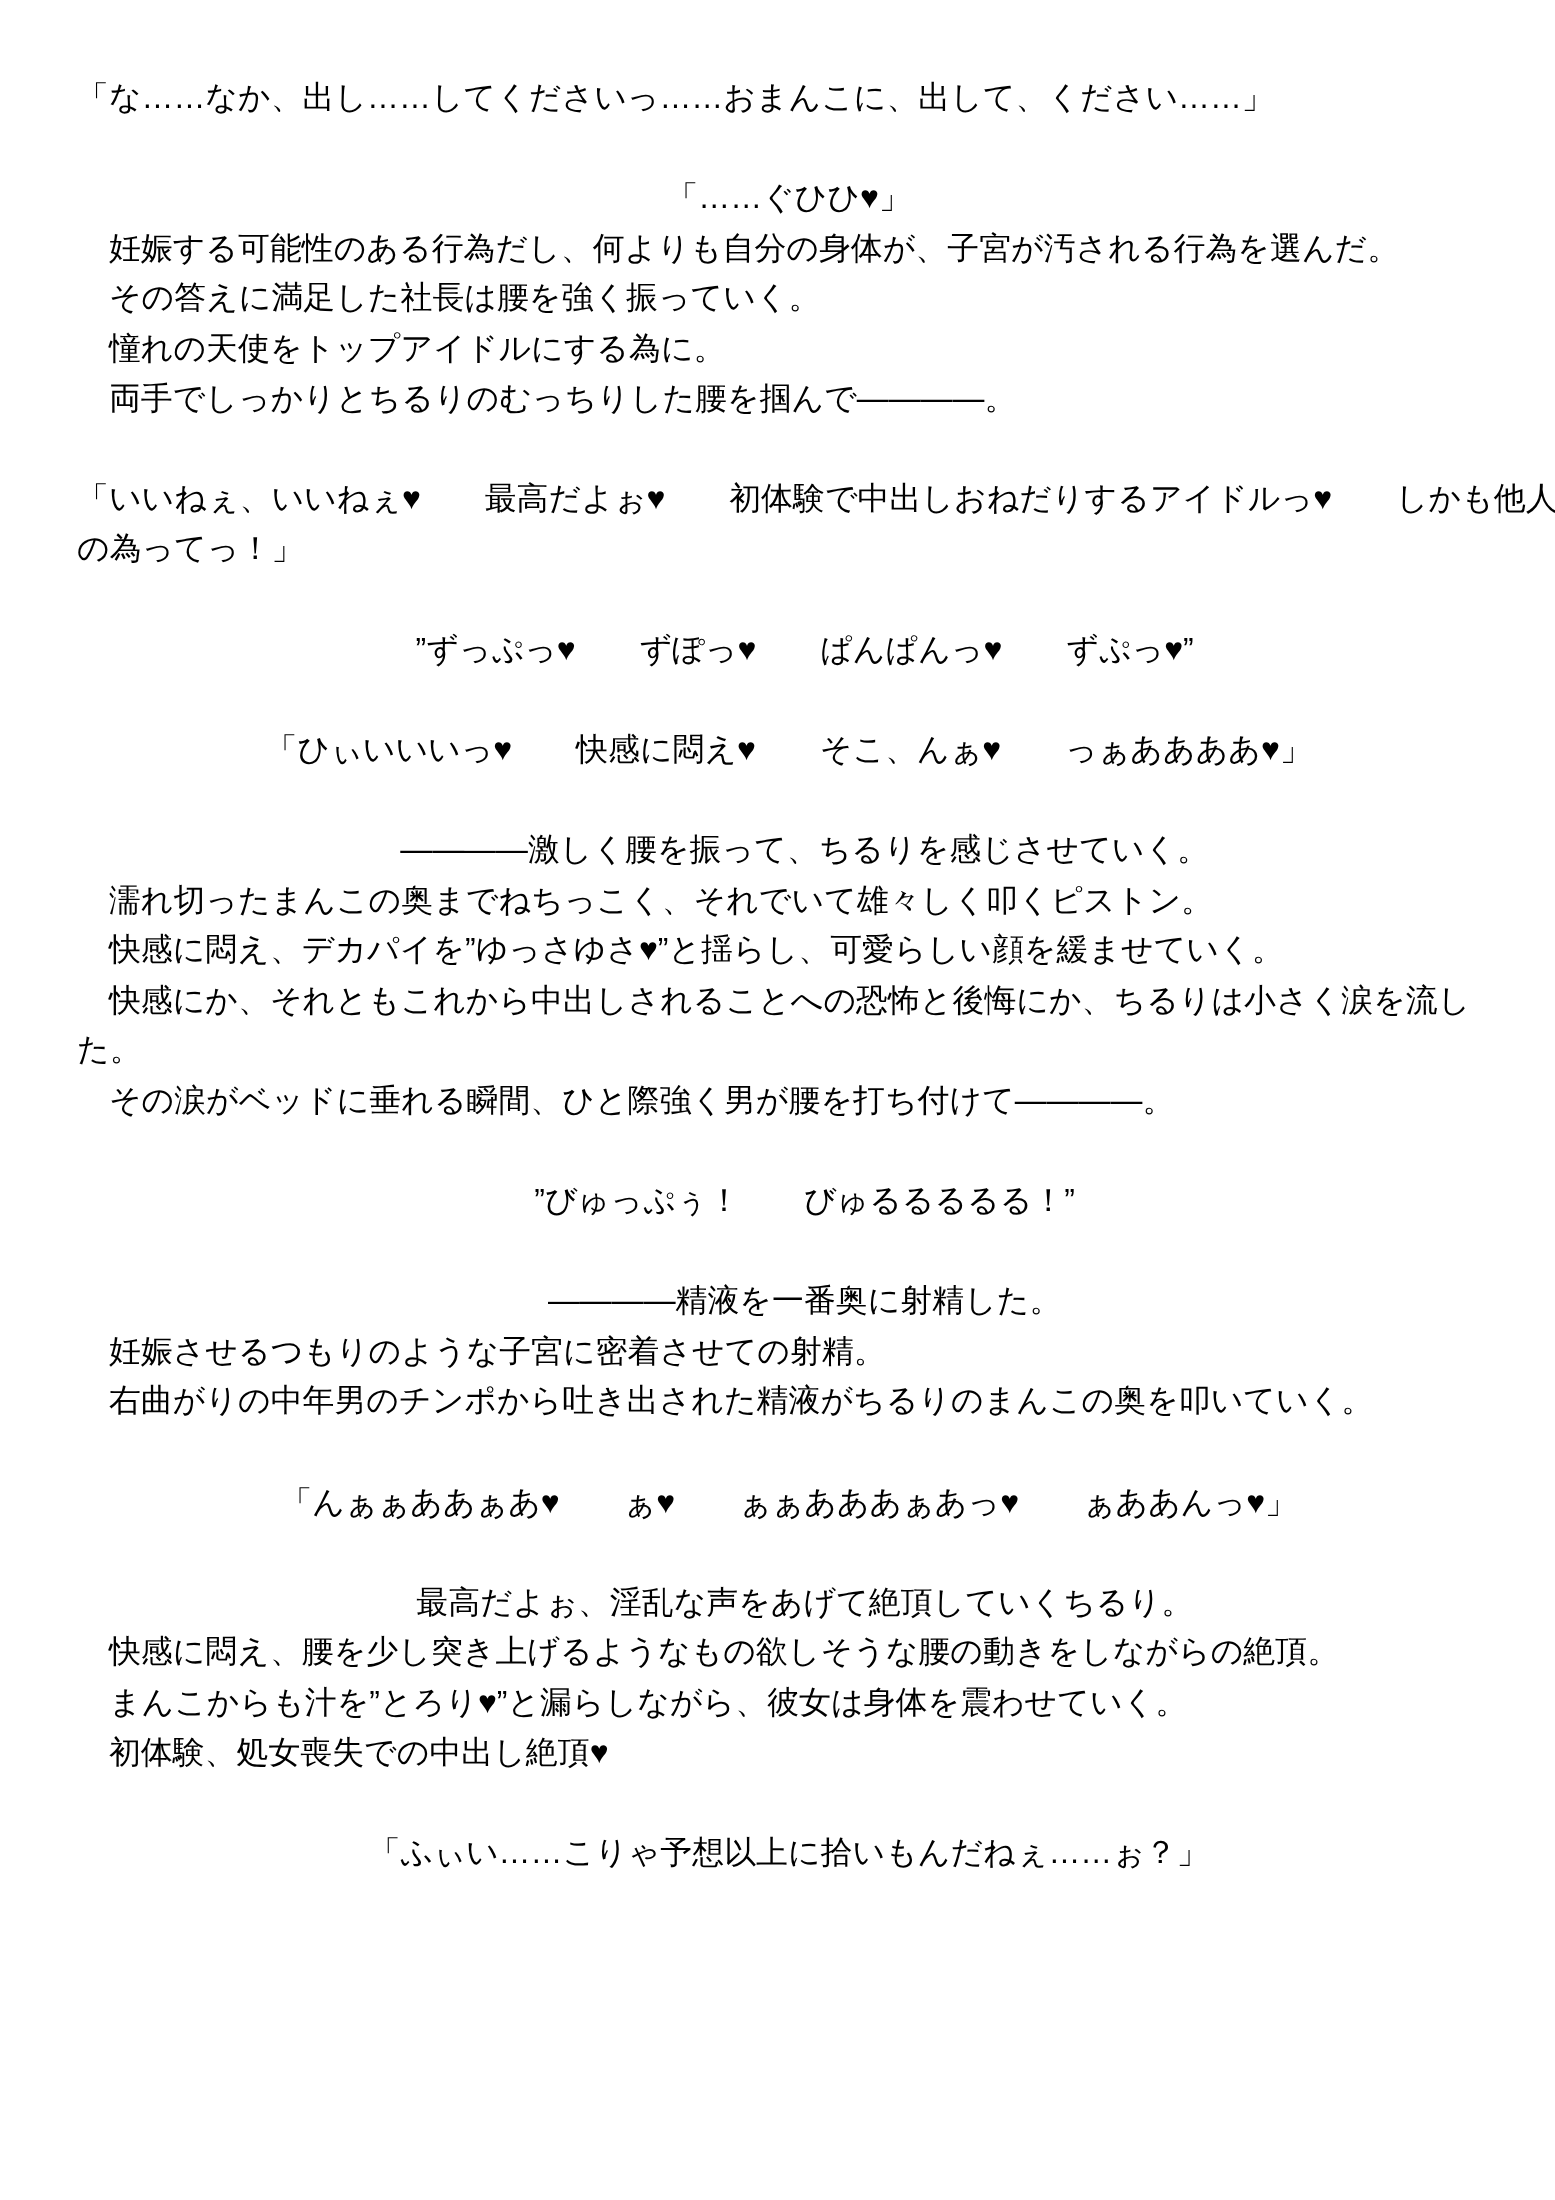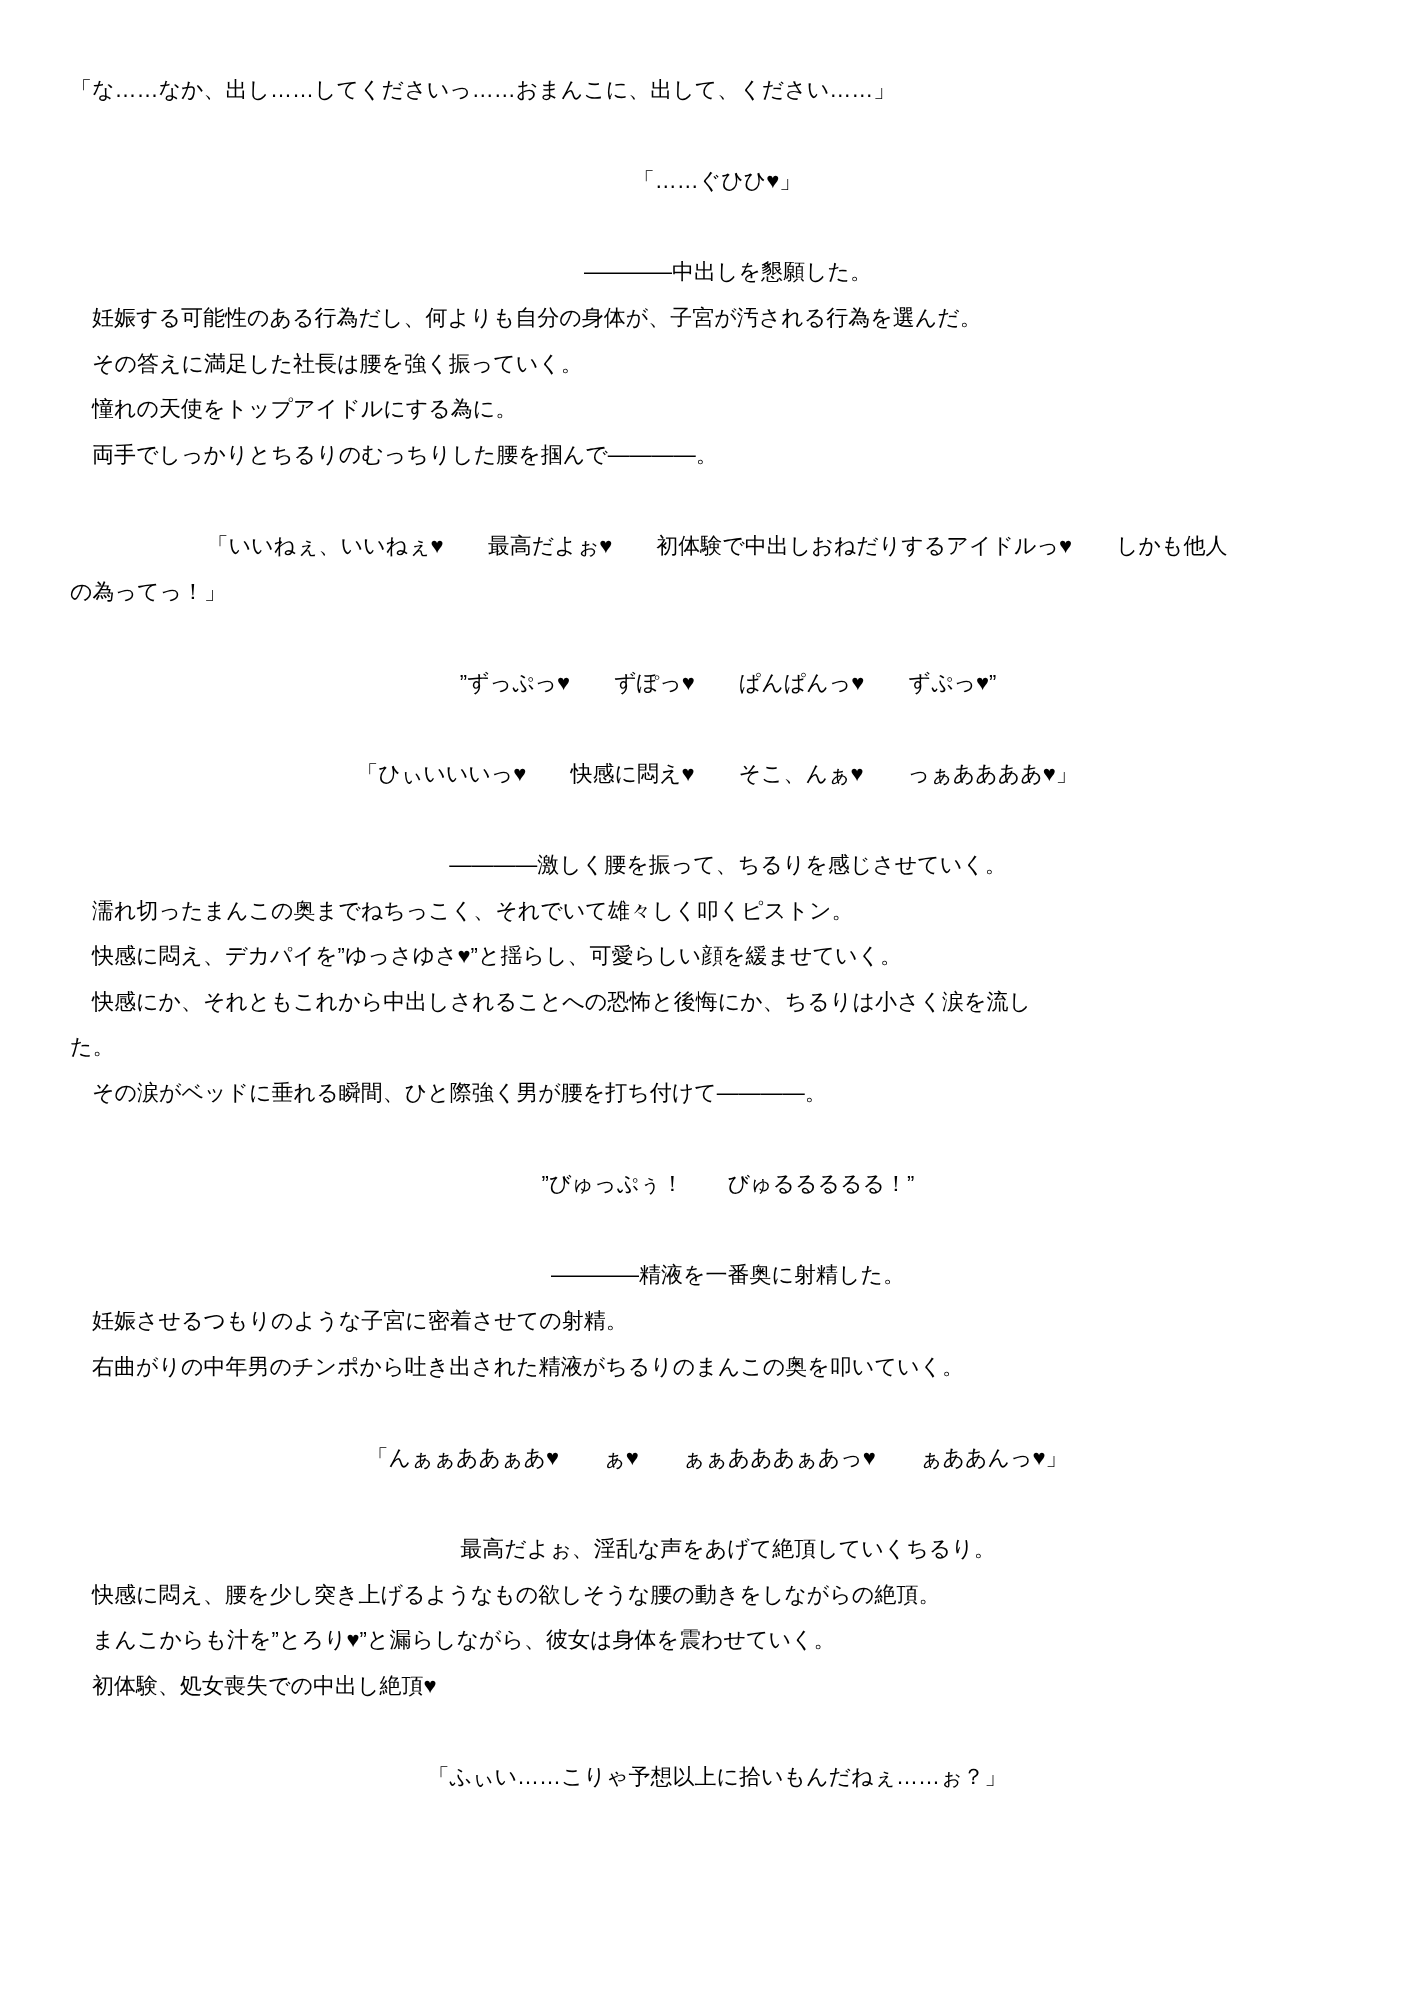--- a/index.html
+++ b/index.html
@@ -9,40 +9,39 @@
   }
   .page {
     position: relative;
     width: 1414px;
     height: 2000px;
     box-sizing: border-box;
     background: #ffffff;
     color: #000000;
     padding: 67px 50px 0 70px;
     font-family: "Liberation Sans", "DejaVu Sans", sans-serif;
-    font-size: 22px;
+    font-size: 29px;
     line-height: 45.6px;
     overflow: hidden;
   }
   .line {
     white-space: pre;   
     margin: 0;
   }
   .gap {
     margin-top: 45.6px; 
     text-align: center;
   }
 </style>
 </head>
 <body>
 
 <div class="page">
   <div class="line">「な……なか、出し……してくださいっ……おまんこに、出して、ください……」</div>
   <div class="line gap">「……ぐひひ♥」</div>
-  <div class="line gap">　――――中出しを懇願した。</div>
   <div class="line">　妊娠する可能性のある行為だし、何よりも自分の身体が、子宮が汚される行為を選んだ。</div>
   <div class="line">　その答えに満足した社長は腰を強く振っていく。</div>
   <div class="line">　憧れの天使をトップアイドルにする為に。</div>
   <div class="line">　両手でしっかりとちるりのむっちりした腰を掴んで――――。</div>
   <div class="line gap">「いいねぇ、いいねぇ♥　　最高だよぉ♥　　初体験で中出しおねだりするアイドルっ♥　　しかも他人</div>
   <div class="line">の為ってっ！」</div>
   <div class="line gap">　”ずっぷっ♥　　ずぽっ♥　　ぱんぱんっ♥　　ずぷっ♥”</div>
   <div class="line gap">「ひぃいいいっ♥　　快感に悶え♥　　そこ、んぁ♥　　っぁああああ♥」</div>
   <div class="line gap">　――――激しく腰を振って、ちるりを感じさせていく。</div>
   <div class="line">　濡れ切ったまんこの奥までねちっこく、それでいて雄々しく叩くピストン。</div>

